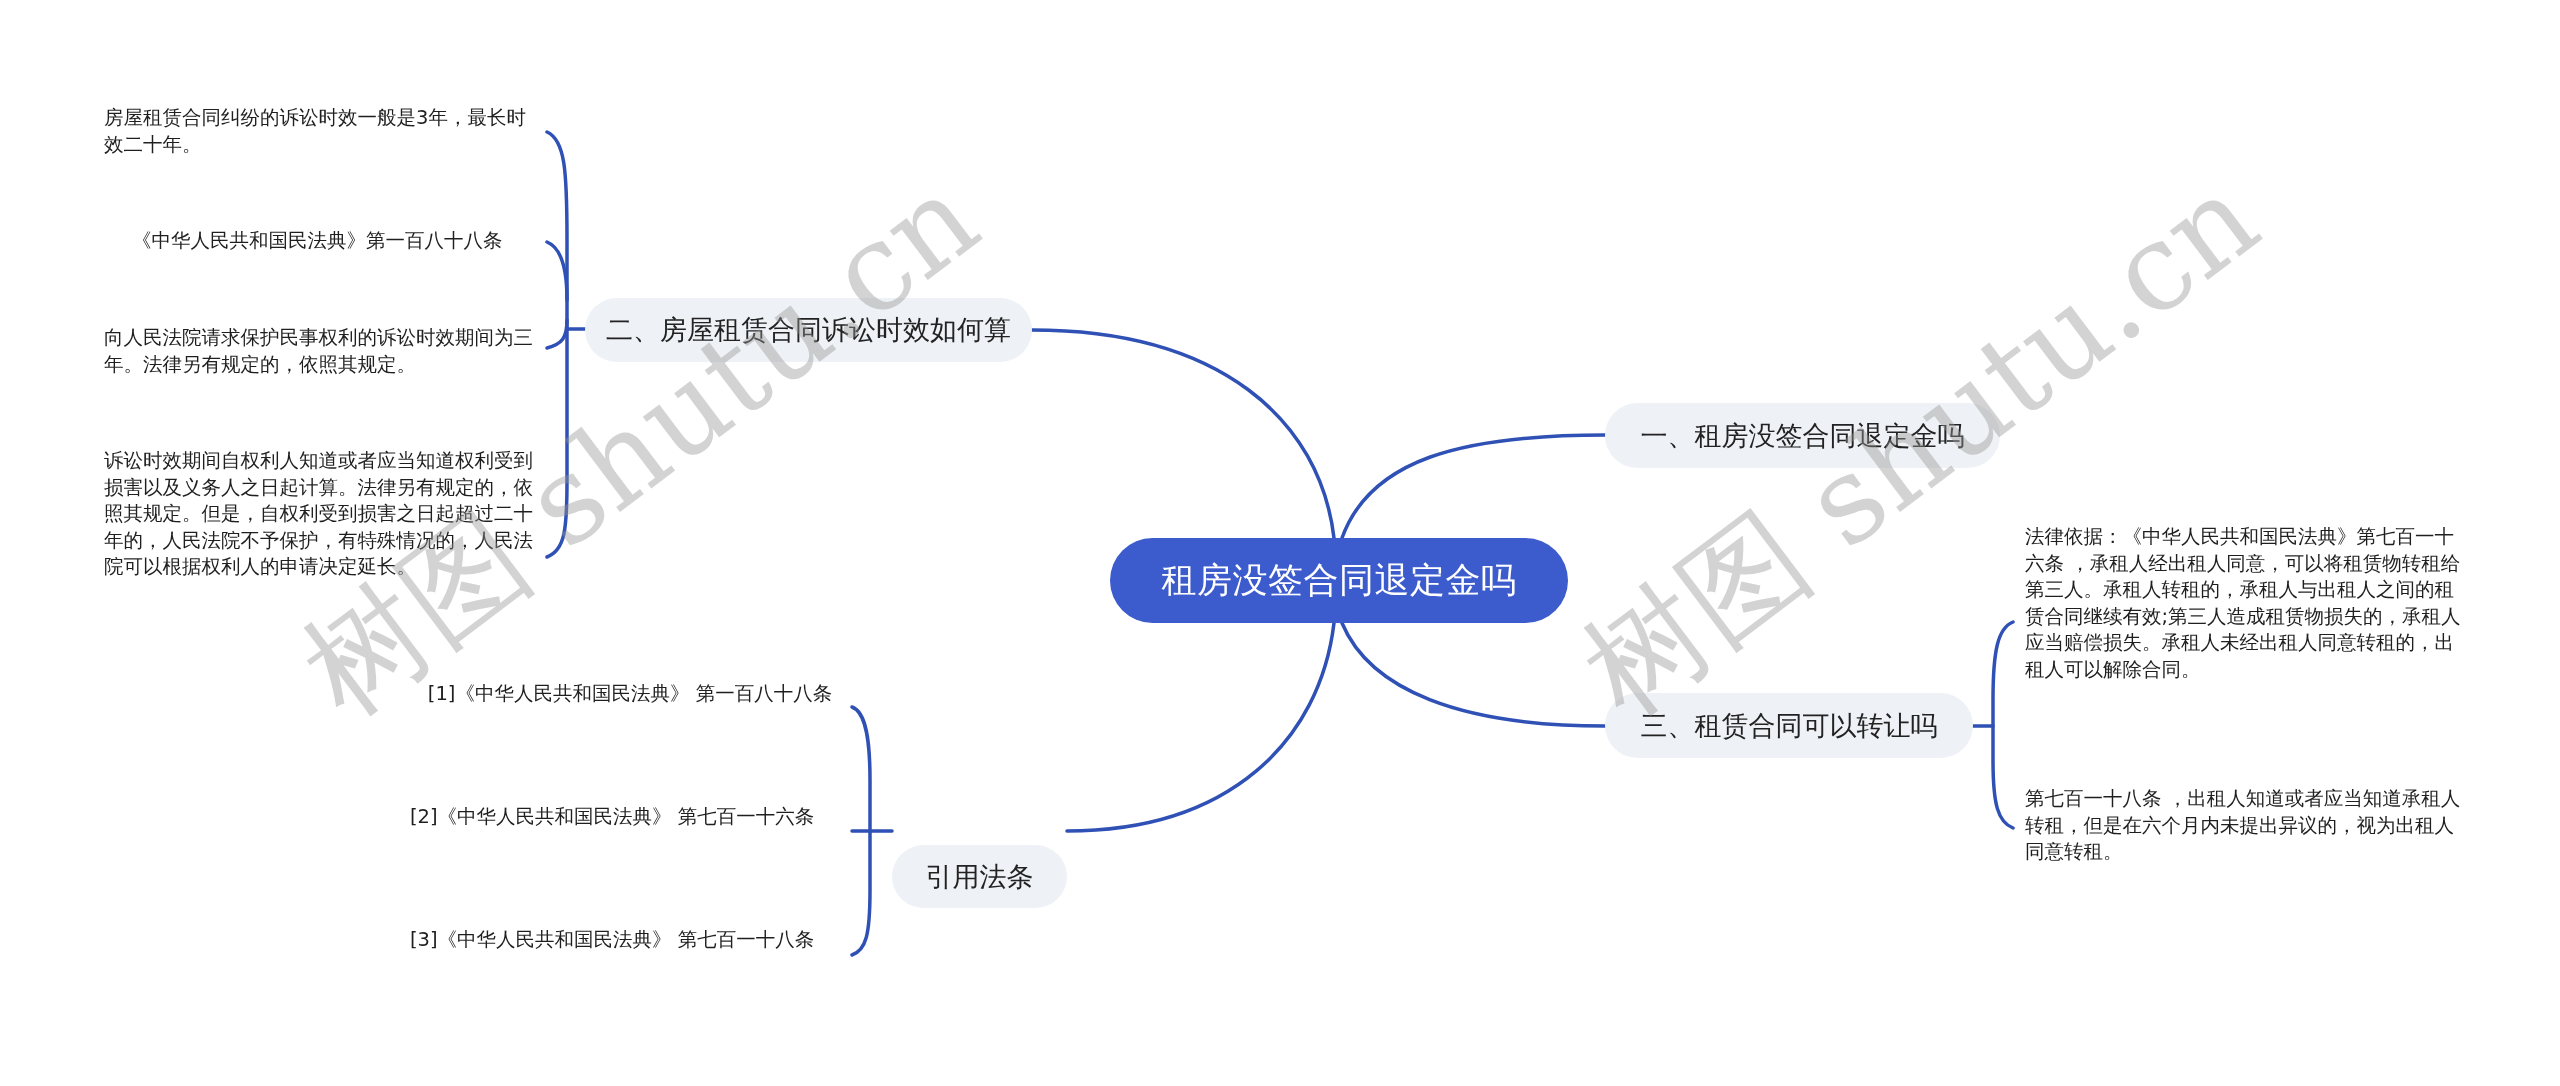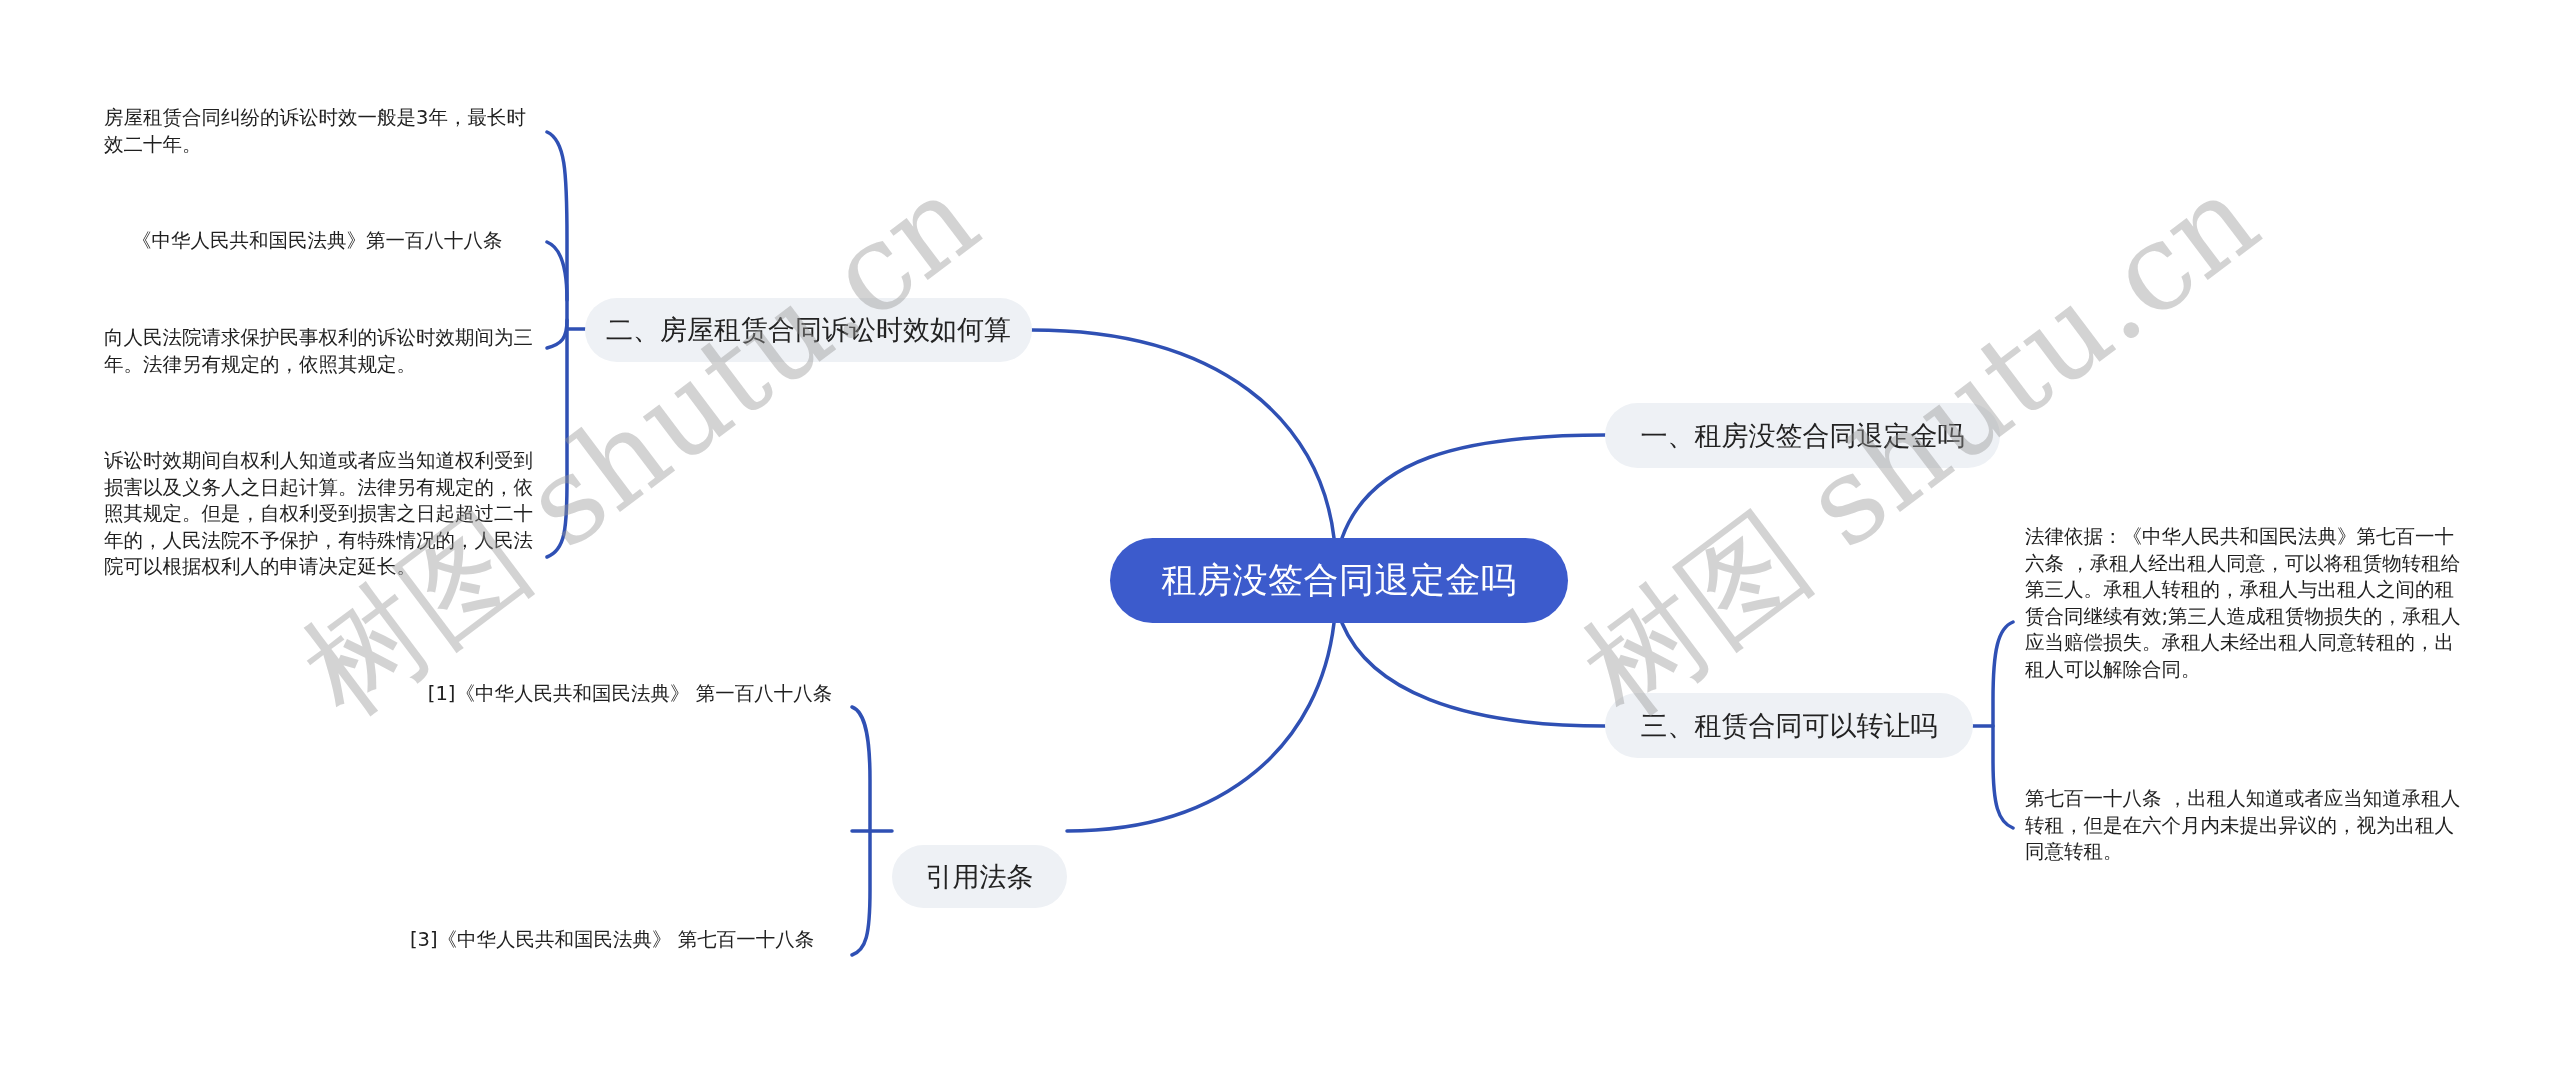--- a/index.html
+++ b/index.html
@@ -81,20 +81,21 @@
   <div class="node branch b-r3">
     <span>三、租赁合同可以转让吗</span>
   </div>
 
   <div class="leaf l1">房屋租赁合同纠纷的诉讼时效一般是3年，最长时效二十年。</div>
   <div class="leaf l3">向人民法院请求保护民事权利的诉讼时效期间为三年。法律另有规定的，依照其规定。</div>
   <div class="leaf l2">《中华人民共和国民法典》第一百八十八条</div>
   <div class="leaf l4">诉讼时效期间自权利人知道或者应当知道权利受到损害以及义务人之日起计算。法律另有规定的，依照其规定。但是，自权利受到损害之日起超过二十年的，人民法院不予保护，有特殊情况的，人民法院可以根据权利人的申请决定延长。</div>
 
   <div class="leaf c1">[1]《中华人民共和国民法典》 第一百八十八条</div>
+  <div class="leaf c2">[2]《中华人民共和国民法典》 第七百一十六条</div>
   <div class="leaf c3">[3]《中华人民共和国民法典》 第七百一十八条</div>
 
   <div class="leaf r1">法律依据：《中华人民共和国民法典》第七百一十六条 ，承租人经出租人同意，可以将租赁物转租给第三人。承租人转租的，承租人与出租人之间的租赁合同继续有效;第三人造成租赁物损失的，承租人应当赔偿损失。承租人未经出租人同意转租的，出租人可以解除合同。</div>
   <div class="leaf r2">第七百一十八条 ，出租人知道或者应当知道承租人转租，但是在六个月内未提出异议的，视为出租人同意转租。</div>
 
   <div class="watermark wm1">树图 shutu.cn</div>
   <div class="watermark wm2">树图 shutu.cn</div>
 </div>
 
 </body></html>

